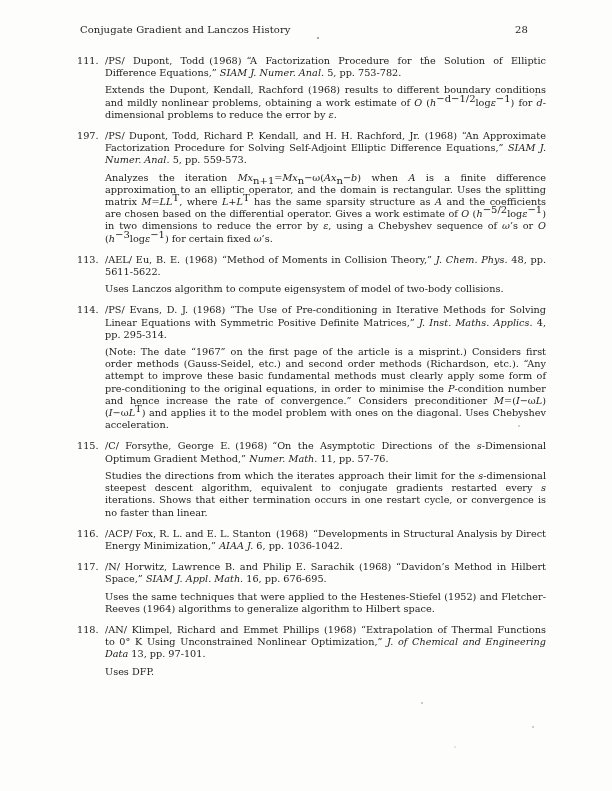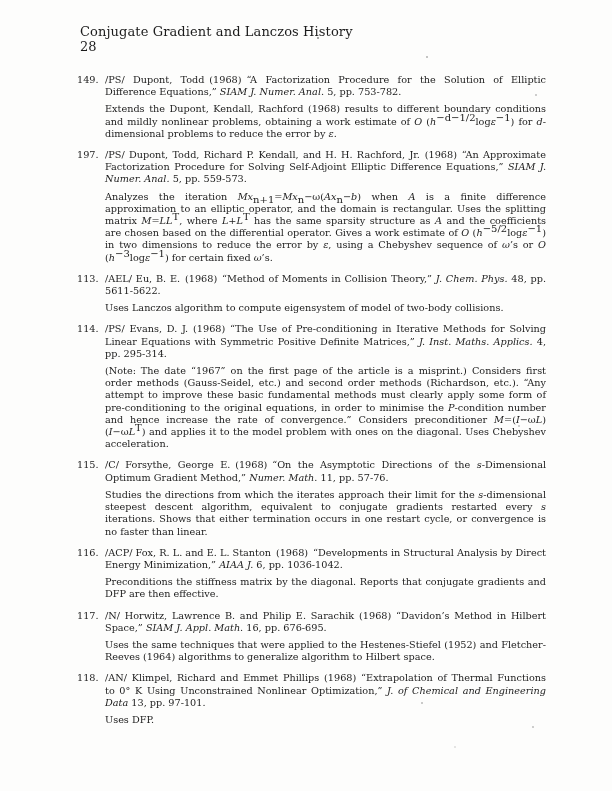--- a/index.html
+++ b/index.html
@@ -20,23 +20,22 @@
       radial-gradient(circle at 533px 727px, rgba(60,60,60,.30) .6px, transparent 1.2px),
       radial-gradient(circle at 455px 747px, rgba(60,60,60,.22) .5px, transparent 1px);
     font-family: "DejaVu Serif", serif;
     color: #1b1b1b;
   }
   .header {
     display: flex;
     justify-content: space-between;
     align-items: baseline;
     padding: 24px 66px 0 80px;
-    font-size: 13px;
+    font-size: 10px;
     letter-spacing: .1px;
-    flex-direction: column;
   }
   .page-num { margin-right: 18px; }
   .year-heading {
     margin: 30px 0 0 105px;
     font-weight: bold;
     font-size: 10.5px;
     letter-spacing: .4px;
   }
   .ref-list { margin: 20px 66px 0 105px; }
   .entry { position: relative; margin-bottom: 9px; }
@@ -58,21 +57,21 @@
 
 <div class="page">
   <div class="header">
     <span class="running-title">Conjugate Gradient and Lanczos History</span>
     <span class="page-num">28</span>
   </div>
 
 
   <div class="ref-list">
       <div class="entry">
-        <span class="num">149.</span>
+        <span class="num">111.</span>
         <p class="cite">/PS/ Dupont, Todd (1968) “A Factorization Procedure for the Solution of Elliptic Difference Equations,” <i>SIAM J. Numer. Anal.</i> 5, pp. 753-782.</p>
         <p class="anno">Extends the Dupont, Kendall, Rachford (1968) results to different boundary conditions and mildly nonlinear problems, obtaining a work estimate of <i>O</i> (<i>h</i><sup>−d−1/2</sup>log<i>ε</i><sup>−1</sup>) for <i>d</i>-dimensional problems to reduce the error by <i>ε</i>.</p>
       </div>
       <div class="entry">
         <span class="num">197.</span>
         <p class="cite">/PS/ Dupont, Todd, Richard P. Kendall, and H. H. Rachford, Jr. (1968) “An Approximate Factorization Procedure for Solving Self-Adjoint Elliptic Difference Equations,” <i>SIAM J. Numer. Anal.</i> 5, pp. 559-573.</p>
         <p class="anno">Analyzes the iteration <i>Mx</i><sub>n+1</sub>=<i>Mx</i><sub>n</sub>−ω(<i>Ax</i><sub>n</sub>−<i>b</i>) when <i>A</i> is a finite difference approximation to an elliptic operator, and the domain is rectangular. Uses the splitting matrix <i>M</i>=<i>LL</i><sup>T</sup>, where <i>L</i>+<i>L</i><sup>T</sup> has the same sparsity structure as <i>A</i> and the coefficients are chosen based on the differential operator. Gives a work estimate of <i>O</i> (<i>h</i><sup>−5/2</sup>log<i>ε</i><sup>−1</sup>) in two dimensions to reduce the error by <i>ε</i>, using a Chebyshev sequence of <i>ω</i>’s or <i>O</i> (<i>h</i><sup>−3</sup>log<i>ε</i><sup>−1</sup>) for certain fixed <i>ω</i>’s.</p>
       </div>
       <div class="entry">
         <span class="num">113.</span>
@@ -85,21 +84,20 @@
         <p class="anno">(Note: The date “1967” on the first page of the article is a misprint.) Considers first order methods (Gauss-Seidel, etc.) and second order methods (Richardson, etc.). “Any attempt to improve these basic fundamental methods must clearly apply some form of pre-conditioning to the original equations, in order to minimise the <i>P</i>-condition number and hence increase the rate of convergence.” Considers preconditioner <i>M</i>=(<i>I</i>−ω<i>L</i>)(<i>I</i>−ω<i>L</i><sup>T</sup>) and applies it to the model problem with ones on the diagonal. Uses Chebyshev acceleration.</p>
       </div>
       <div class="entry">
         <span class="num">115.</span>
         <p class="cite">/C/ Forsythe, George E. (1968) “On the Asymptotic Directions of the <i>s</i>-Dimensional Optimum Gradient Method,” <i>Numer. Math.</i> 11, pp. 57-76.</p>
         <p class="anno">Studies the directions from which the iterates approach their limit for the <i>s</i>-dimensional steepest descent algorithm, equivalent to conjugate gradients restarted every <i>s</i> iterations. Shows that either termination occurs in one restart cycle, or convergence is no faster than linear.</p>
       </div>
       <div class="entry">
         <span class="num">116.</span>
         <p class="cite">/ACP/ Fox, R. L. and E. L. Stanton (1968) “Developments in Structural Analysis by Direct Energy Minimization,” <i>AIAA J.</i> 6, pp. 1036-1042.</p>
-        <p class="anno">Preconditions the stiffness matrix by the diagonal. Reports that conjugate gradients and DFP are then effective.</p>
       </div>
       <div class="entry">
         <span class="num">117.</span>
         <p class="cite">/N/ Horwitz, Lawrence B. and Philip E. Sarachik (1968) “Davidon’s Method in Hilbert Space,” <i>SIAM J. Appl. Math.</i> 16, pp. 676-695.</p>
         <p class="anno">Uses the same techniques that were applied to the Hestenes-Stiefel (1952) and Fletcher-Reeves (1964) algorithms to generalize algorithm to Hilbert space.</p>
       </div>
       <div class="entry">
         <span class="num">118.</span>
         <p class="cite">/AN/ Klimpel, Richard and Emmet Phillips (1968) “Extrapolation of Thermal Functions to 0° K Using Unconstrained Nonlinear Optimization,” <i>J. of Chemical and Engineering Data</i> 13, pp. 97-101.</p>
         <p class="anno">Uses DFP.</p>

